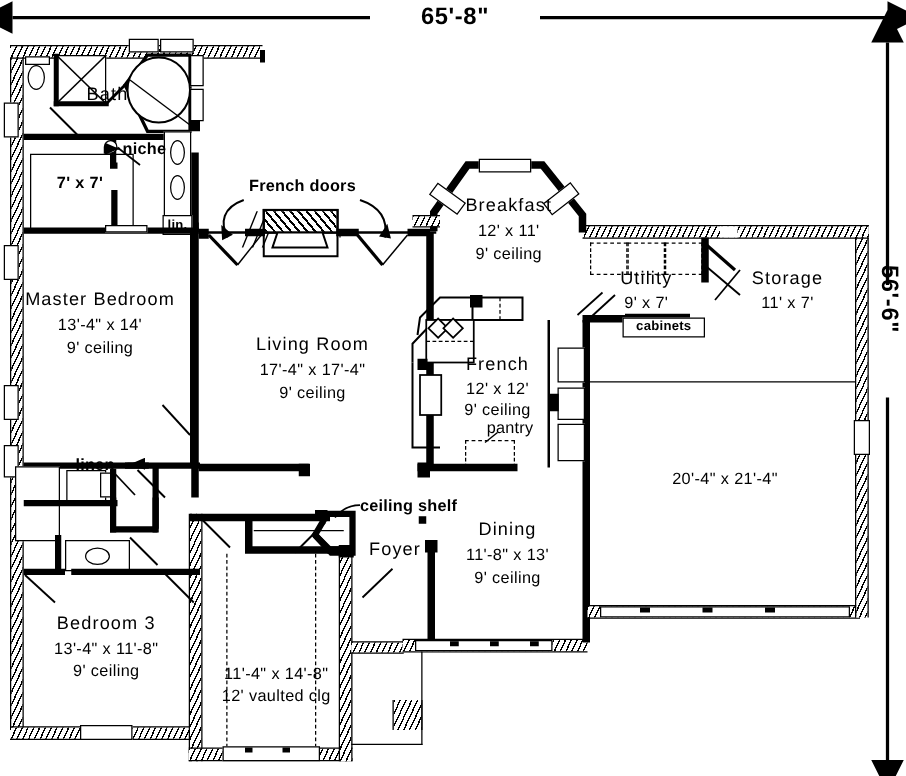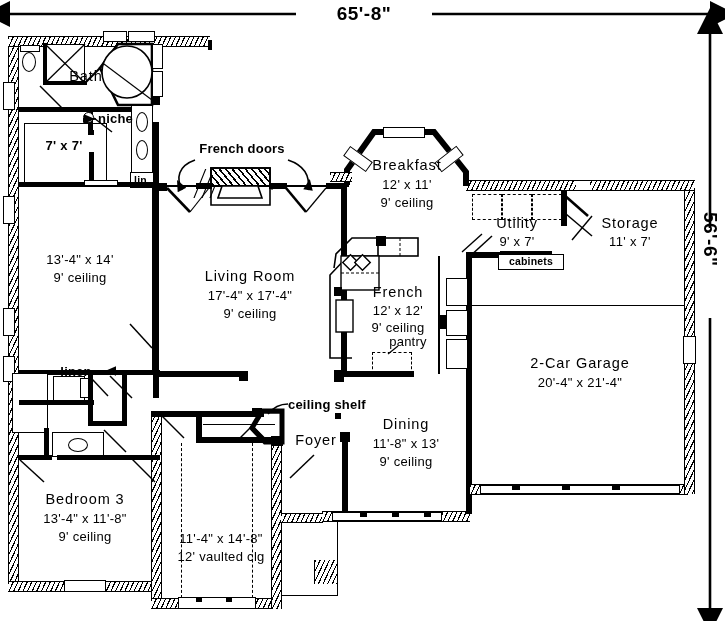--- a/index.html
+++ b/index.html
@@ -359,20 +359,21 @@
 
     <line x1="398" y1="346" x2="388" y2="354" stroke="#000" stroke-width="1.2"></line>
   </svg>
 
   <div class="lbl room-name" style="left:38px;top:68px;width:96px;">Bath</div>
 
   <div class="lbl small" style="left:98px;top:111px;width:54px;text-align:left;font-weight:bold;">niche</div>
 
   <div class="lbl room-dim" style="left:24px;top:138px;width:80px;font-weight:bold;">7' x 7'</div>
 
+  <div class="lbl room-name" style="left:10px;top:232px;width:140px;">Master Bedroom</div>
   <div class="lbl room-dim" style="left:10px;top:252px;width:140px;">13'-4" x 14'</div>
   <div class="lbl room-clg" style="left:10px;top:270px;width:140px;">9' ceiling</div>
 
   <div class="lbl small" style="left:48px;top:364px;width:56px;font-weight:bold;">linen</div>
 
   <div class="lbl small" style="left:196px;top:141px;width:92px;font-weight:bold;">French doors</div>
 
   <div class="lbl room-name" style="left:185px;top:268px;width:130px;">Living Room</div>
   <div class="lbl room-dim" style="left:178px;top:288px;width:144px;">17'-4" x 17'-4"</div>
   <div class="lbl room-clg" style="left:185px;top:306px;width:130px;">9' ceiling</div>
@@ -384,21 +385,20 @@
   <div class="lbl room-name" style="left:355px;top:284px;width:86px;">French</div>
   <div class="lbl room-dim" style="left:355px;top:303px;width:86px;">12' x 12'</div>
   <div class="lbl room-clg" style="left:355px;top:320px;width:86px;">9' ceiling</div>
 
   <div class="lbl room-name" style="left:470px;top:215px;width:94px;">Utility</div>
   <div class="lbl room-dim" style="left:470px;top:234px;width:94px;">9' x 7'</div>
 
   <div class="lbl room-name" style="left:580px;top:215px;width:100px;">Storage</div>
   <div class="lbl room-dim" style="left:580px;top:234px;width:100px;">11' x 7'</div>
 
-  <div class="lbl room-name" style="left:505px;top:355px;width:150px;">2-Car Garage</div>
   <div class="lbl room-dim" style="left:505px;top:375px;width:150px;">20'-4" x 21'-4"</div>
 
   <div class="lbl room-name" style="left:352px;top:416px;width:108px;">Dining</div>
   <div class="lbl room-dim" style="left:348px;top:436px;width:116px;">11'-8" x 13'</div>
   <div class="lbl room-clg" style="left:352px;top:454px;width:108px;">9' ceiling</div>
 
   <div class="lbl room-name" style="left:281px;top:432px;width:70px;">Foyer</div>
 
   <div class="lbl small" style="left:288px;top:397px;width:96px;text-align:left;font-weight:bold;">ceiling shelf</div>
 

